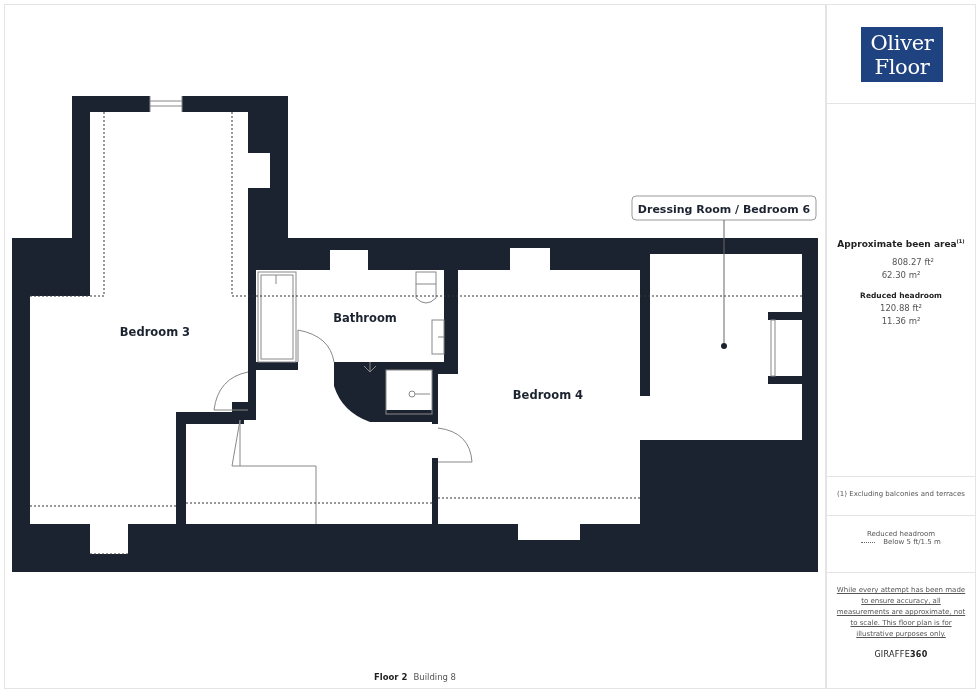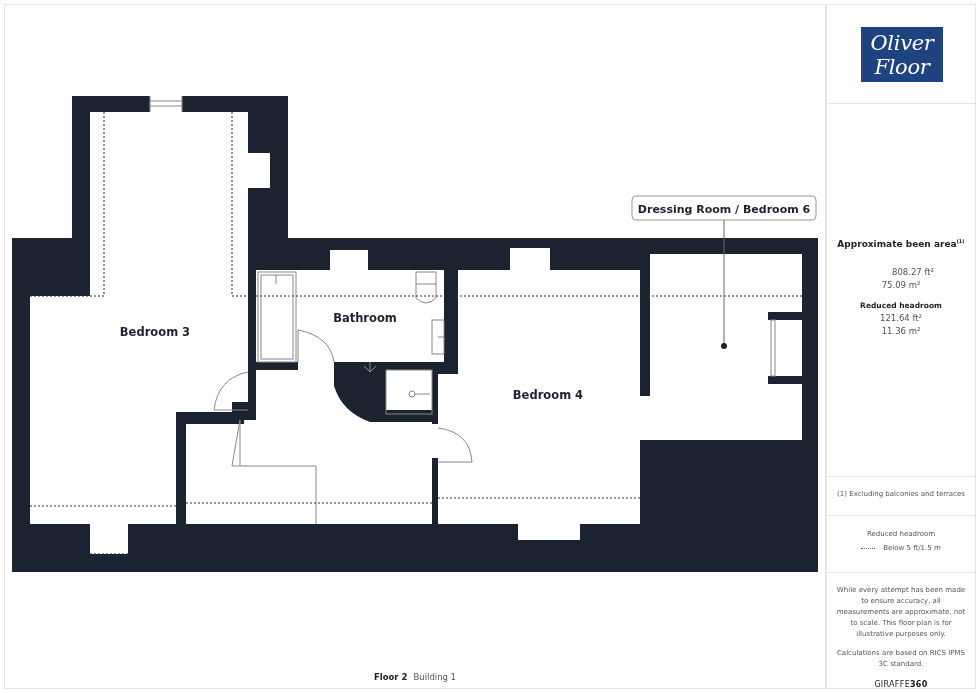--- a/index.html
+++ b/index.html
@@ -1,30 +1,30 @@
 <!DOCTYPE html>
 <html><head>
 <meta charset="utf-8">
 <style>
   html, body { margin: 0; padding: 0; background: #ffffff; }
   body { width: 980px; height: 693px; position: relative; overflow: hidden; font-family: "DejaVu Sans", "Liberation Sans", sans-serif; color: #1c2330; }
   .plan-frame { position: absolute; left: 4px; top: 4px; width: 822px; height: 685px; border: 1px solid #e4e4e4; box-sizing: border-box; background: #fff; }
   .side-panel { position: absolute; left: 826px; top: 4px; width: 150px; height: 685px; border: 1px solid #e4e4e4; border-left: 1px solid #e4e4e4; box-sizing: border-box; background: #fff; }
   .side-section { position: absolute; left: 0; width: 100%; border-bottom: 1px solid #e4e4e4; box-sizing: border-box; text-align: center; }
   .logo { position: absolute; left: 34px; top: 22px; width: 82px; height: 55px; background: #1f4381; color: #fff; font-family: "DejaVu Serif", "Liberation Serif", serif; font-size: 21px; line-height: 24px; text-align: center; padding-top: 4px; box-sizing: border-box; letter-spacing: -0.3px; }
-  .logo span { display: block; font-style: italic; }
+  .logo span { display: block; }
   .area-title { font-size: 9px; font-weight: bold; margin-top: 0; color: #222; }
   .area-title sup { font-size: 5px; }
   .area-val { font-size: 8.5px; color: #555; line-height: 13px; }
   .area-sub { font-size: 7.5px; font-weight: bold; color: #222; margin-top: 8px; line-height: 12px; }
   .foot-note { font-size: 7px; color: #555; }
   .legend-title { font-size: 7px; color: #555; }
-  .legend-row { font-size: 7px; color: #555; margin-top: 6px; }
+  .legend-row { font-size: 7px; color: #555; margin-top: 0; }
   .legend-dots { display: inline-block; width: 14px; border-top: 1px dotted #666; vertical-align: middle; margin-right: 8px; }
-  .disclaimer { font-size: 7px; color: #555; line-height: 11px; padding: 0 8px; }
+  .disclaimer { font-size: 7px; color: #555; line-height: 11px; padding: 0 8px; text-decoration: underline; }
   .brand { font-size: 8px; color: #222; margin-top: 10px; letter-spacing: 0.3px; }
   .brand b { font-weight: bold; }
   .floor-caption { position: absolute; left: 0; top: 672px; width: 830px; text-align: center; font-size: 8.5px; color: #555; }
   .floor-caption b { color: #222; font-weight: bold; margin-right: 6px; }
   svg { position: absolute; left: 0; top: 0; }
   .room-label { font-family: "DejaVu Sans", "Liberation Sans", sans-serif; font-weight: bold; font-size: 11.5px; fill: #1c2330; }
   .callout-text { font-family: "DejaVu Sans", "Liberation Sans", sans-serif; font-weight: bold; font-size: 11px; fill: #1c2330; }
 </style>
 </head>
 <body>
@@ -129,45 +129,44 @@
 
   <g>
     <rect x="632" y="196" width="184" height="24" rx="4" ry="4" fill="#fff" stroke="#999" stroke-width="1"></rect>
     <text class="callout-text" x="724" y="213" text-anchor="middle">Dressing Room / Bedroom 6</text>
     <line x1="724" y1="220" x2="724" y2="346" stroke="#666" stroke-width="1"></line>
     <circle cx="724" cy="346" r="3" fill="#1c2330"></circle>
   </g>
 </svg>
 
 <div class="floor-caption">
-  <b>Floor 2</b><span>Building 1</span>
+  <b>Floor 2</b><span>Building 8</span>
 </div>
 
 <div class="side-panel">
   <div class="side-section" style="top:0;height:99px;">
     <div class="logo">
       <span>Oliver</span>
       <span>Floor</span>
     </div>
   </div>
   <div class="side-section" style="top:99px;height:373px;">
     <div style="margin-top:134px;">
       <div class="area-title"><span>Approximate been area</span><sup>(1)</sup></div>
-      <div class="area-val" style="margin-top:17px;padding-left:24px;">808.27 ft²</div>
-      <div class="area-val">75.09 m²</div>
+      <div class="area-val" style="margin-top:7px;padding-left:24px;">808.27 ft²</div>
+      <div class="area-val">62.30 m²</div>
       <div class="area-sub">Reduced headroom</div>
-      <div class="area-val">121.64 ft²</div>
+      <div class="area-val">120.88 ft²</div>
       <div class="area-val">11.36 m²</div>
     </div>
   </div>
   <div class="side-section" style="top:472px;height:39px;padding-top:13px;">
     <div class="foot-note">(1) Excluding balconies and terraces</div>
   </div>
   <div class="side-section" style="top:511px;height:57px;padding-top:14px;">
     <div class="legend-title">Reduced headroom</div>
     <div class="legend-row"><span class="legend-dots"></span><span>Below 5 ft/1.5 m</span></div>
   </div>
   <div class="side-section" style="top:568px;height:117px;padding-top:12px;border-bottom:none;">
     <div class="disclaimer">While every attempt has been made to ensure accuracy, all measurements are approximate, not to scale. This floor plan is for illustrative purposes only.</div>
-    <div class="disclaimer" style="margin-top:8px;">Calculations are based on RICS IPMS 3C standard.</div>
     <div class="brand"><span>GIRAFFE</span><b>360</b></div>
   </div>
 </div>
 
 </body></html>

